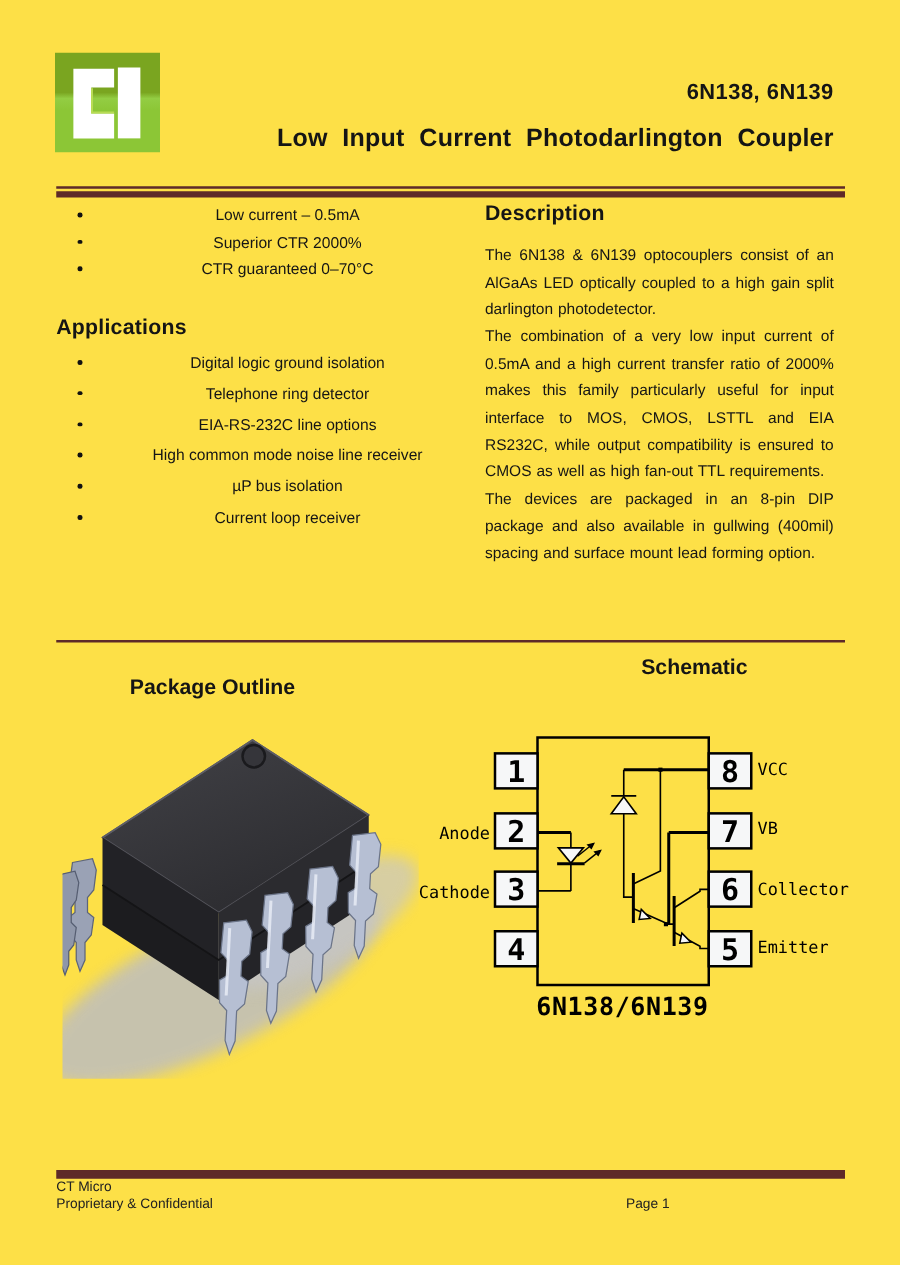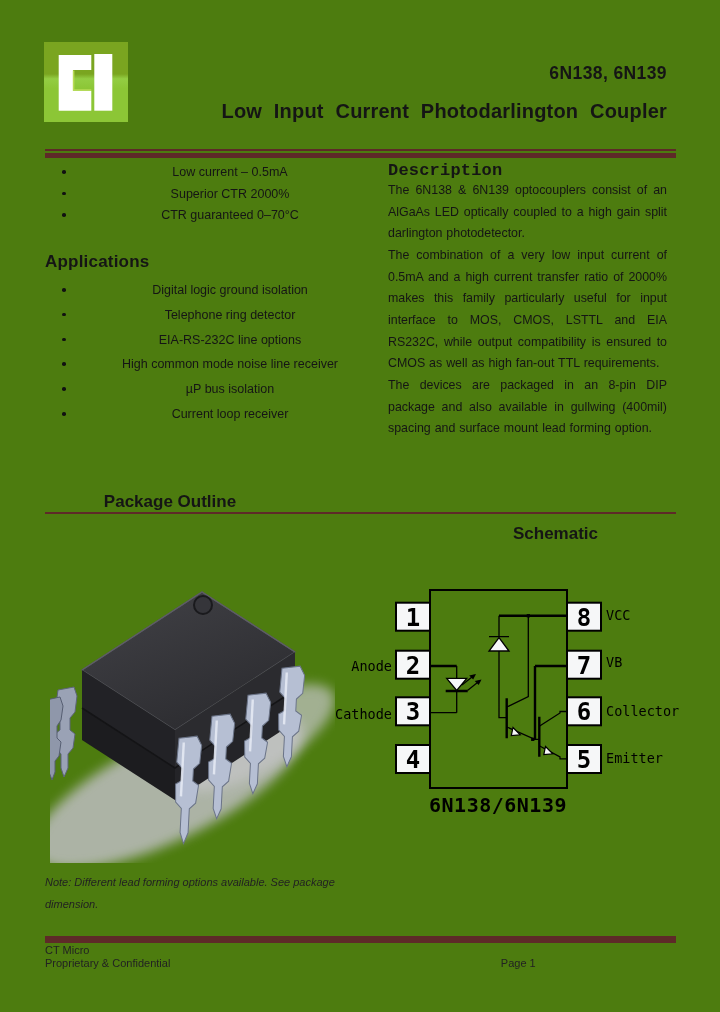--- a/index.html
+++ b/index.html
@@ -1,17 +1,17 @@
 <!DOCTYPE html>
 <html><head>
 <meta charset="utf-8">
 <style>
   html,body{margin:0;padding:0;}
   body{background:#f6f7f8;}
-  .page{position:relative;width:720px;height:1012px;background:#4d7c0f;overflow:hidden;
+  .page{position:relative;width:720px;height:1012px;background:#fde047;overflow:hidden;
         font-family:"Liberation Sans",sans-serif;color:#151515;}
   .abs{position:absolute;}
 
   
   .logo{left:44px;top:42px;width:84px;height:80px;}
   .part-numbers{right:53px;top:63px;font-size:17.5px;font-weight:700;letter-spacing:.4px;
                 text-align:right;white-space:nowrap;}
   .doc-title{right:53px;top:100px;font-size:20px;font-weight:700;word-spacing:6px;
              letter-spacing:.2px;text-align:right;white-space:nowrap;}
   .rule-double{left:45px;width:631px;top:149px;}
@@ -27,21 +27,21 @@
   ul.blist{list-style:none;margin:4px;padding:0;text-align:center;}
   ul.blist li{position:relative;padding-left:38px;font-size:12.5px;line-height:14px;}
   ul.blist.feat li{margin-bottom:7.5px;}
   ul.blist.apps li{margin-bottom:10.8px;}
   ul.blist li::before{content:"";position:absolute;left:13px;top:5px;width:3.6px;height:3.6px;
                       border-radius:50%;background:#111;}
   .desc p{margin:0;font-size:12.4px;line-height:21.65px;text-align:justify;word-spacing:.5px;}
 
   
   .rule-mid{left:45px;width:631px;top:511.5px;height:2.5px;background:#5e2a28;}
-  .pkg-head{left:45px;top:492px;width:250px;text-align:center;font-size:17px;font-weight:700;}
+  .pkg-head{left:45px;top:540px;width:250px;text-align:center;font-size:17px;font-weight:700;}
   .sch-head{left:388px;top:524px;width:210px;text-align:right;font-size:17px;font-weight:700;}
   .pkg-svg{left:50px;top:568px;}
   .sch-svg{left:330px;top:585px;}
   .sch-svg text{font-family:"DejaVu Sans Mono",monospace;fill:#000;}
   .sch-svg .num{font-size:24px;font-weight:700;}
   .sch-svg .lbl{font-size:13.5px;}
   .sch-svg .cap{font-size:20px;font-weight:700;letter-spacing:.5px;}
 
   
   .note{left:45px;top:871px;width:300px;font-size:11px;line-height:22px;font-style:italic;color:#222;}
@@ -91,21 +91,21 @@
       <li>Digital logic ground isolation</li>
       <li>Telephone ring detector</li>
       <li>EIA-RS-232C line options</li>
       <li>High common mode noise line receiver</li>
       <li>µP bus isolation</li>
       <li>Current loop receiver</li>
     </ul>
   </div>
 
   <div class="abs col-right desc">
-    <h2 class="sec" style="margin-bottom:0;font-family:Liberation Mono, monospace;">Description</h2>
+    <h2 class="sec" style="margin-bottom:13px;">Description</h2>
     <p>The 6N138 &amp; 6N139 optocouplers consist of an AlGaAs LED optically coupled to a high gain split darlington photodetector.</p>
     <p>The combination of a very low input current of 0.5mA and a high current transfer ratio of 2000% makes this family particularly useful for input interface to MOS, CMOS, LSTTL and EIA RS232C, while output compatibility is ensured to CMOS as well as high fan-out TTL requirements.</p>
     <p>The devices are packaged in an 8-pin DIP package and also available in gullwing (400mil) spacing and surface mount lead forming option.</p>
   </div>
 
   <div class="abs rule-mid"></div>
   <div class="abs pkg-head">Package Outline</div>
   <div class="abs sch-head">Schematic</div>
 
   <svg class="abs pkg-svg" width="285" height="295" viewBox="0 0 285 295">
@@ -211,21 +211,20 @@
     <text class="lbl" x="62" y="86" text-anchor="end">Anode</text>
     <text class="lbl" x="62" y="133.5" text-anchor="end">Cathode</text>
     <text class="lbl" x="276" y="35">VCC</text>
     <text class="lbl" x="276" y="82">VB</text>
     <text class="lbl" x="276" y="131">Collector</text>
     <text class="lbl" x="276" y="177.5">Emitter</text>
 
     <text class="cap" x="168" y="227" text-anchor="middle">6N138/6N139</text>
   </svg>
 
-  <div class="abs note">Note: Different lead forming options available. See package dimension.</div>
 
   <div class="abs foot-bar"></div>
   <div class="abs footer">
     <div class="fcol">
       <div>CT Micro</div>
       <div>Proprietary &amp; Confidential</div>
     </div>
     <div class="fcol fc">
       <div>&nbsp;</div>
       <div>Page 1</div>

